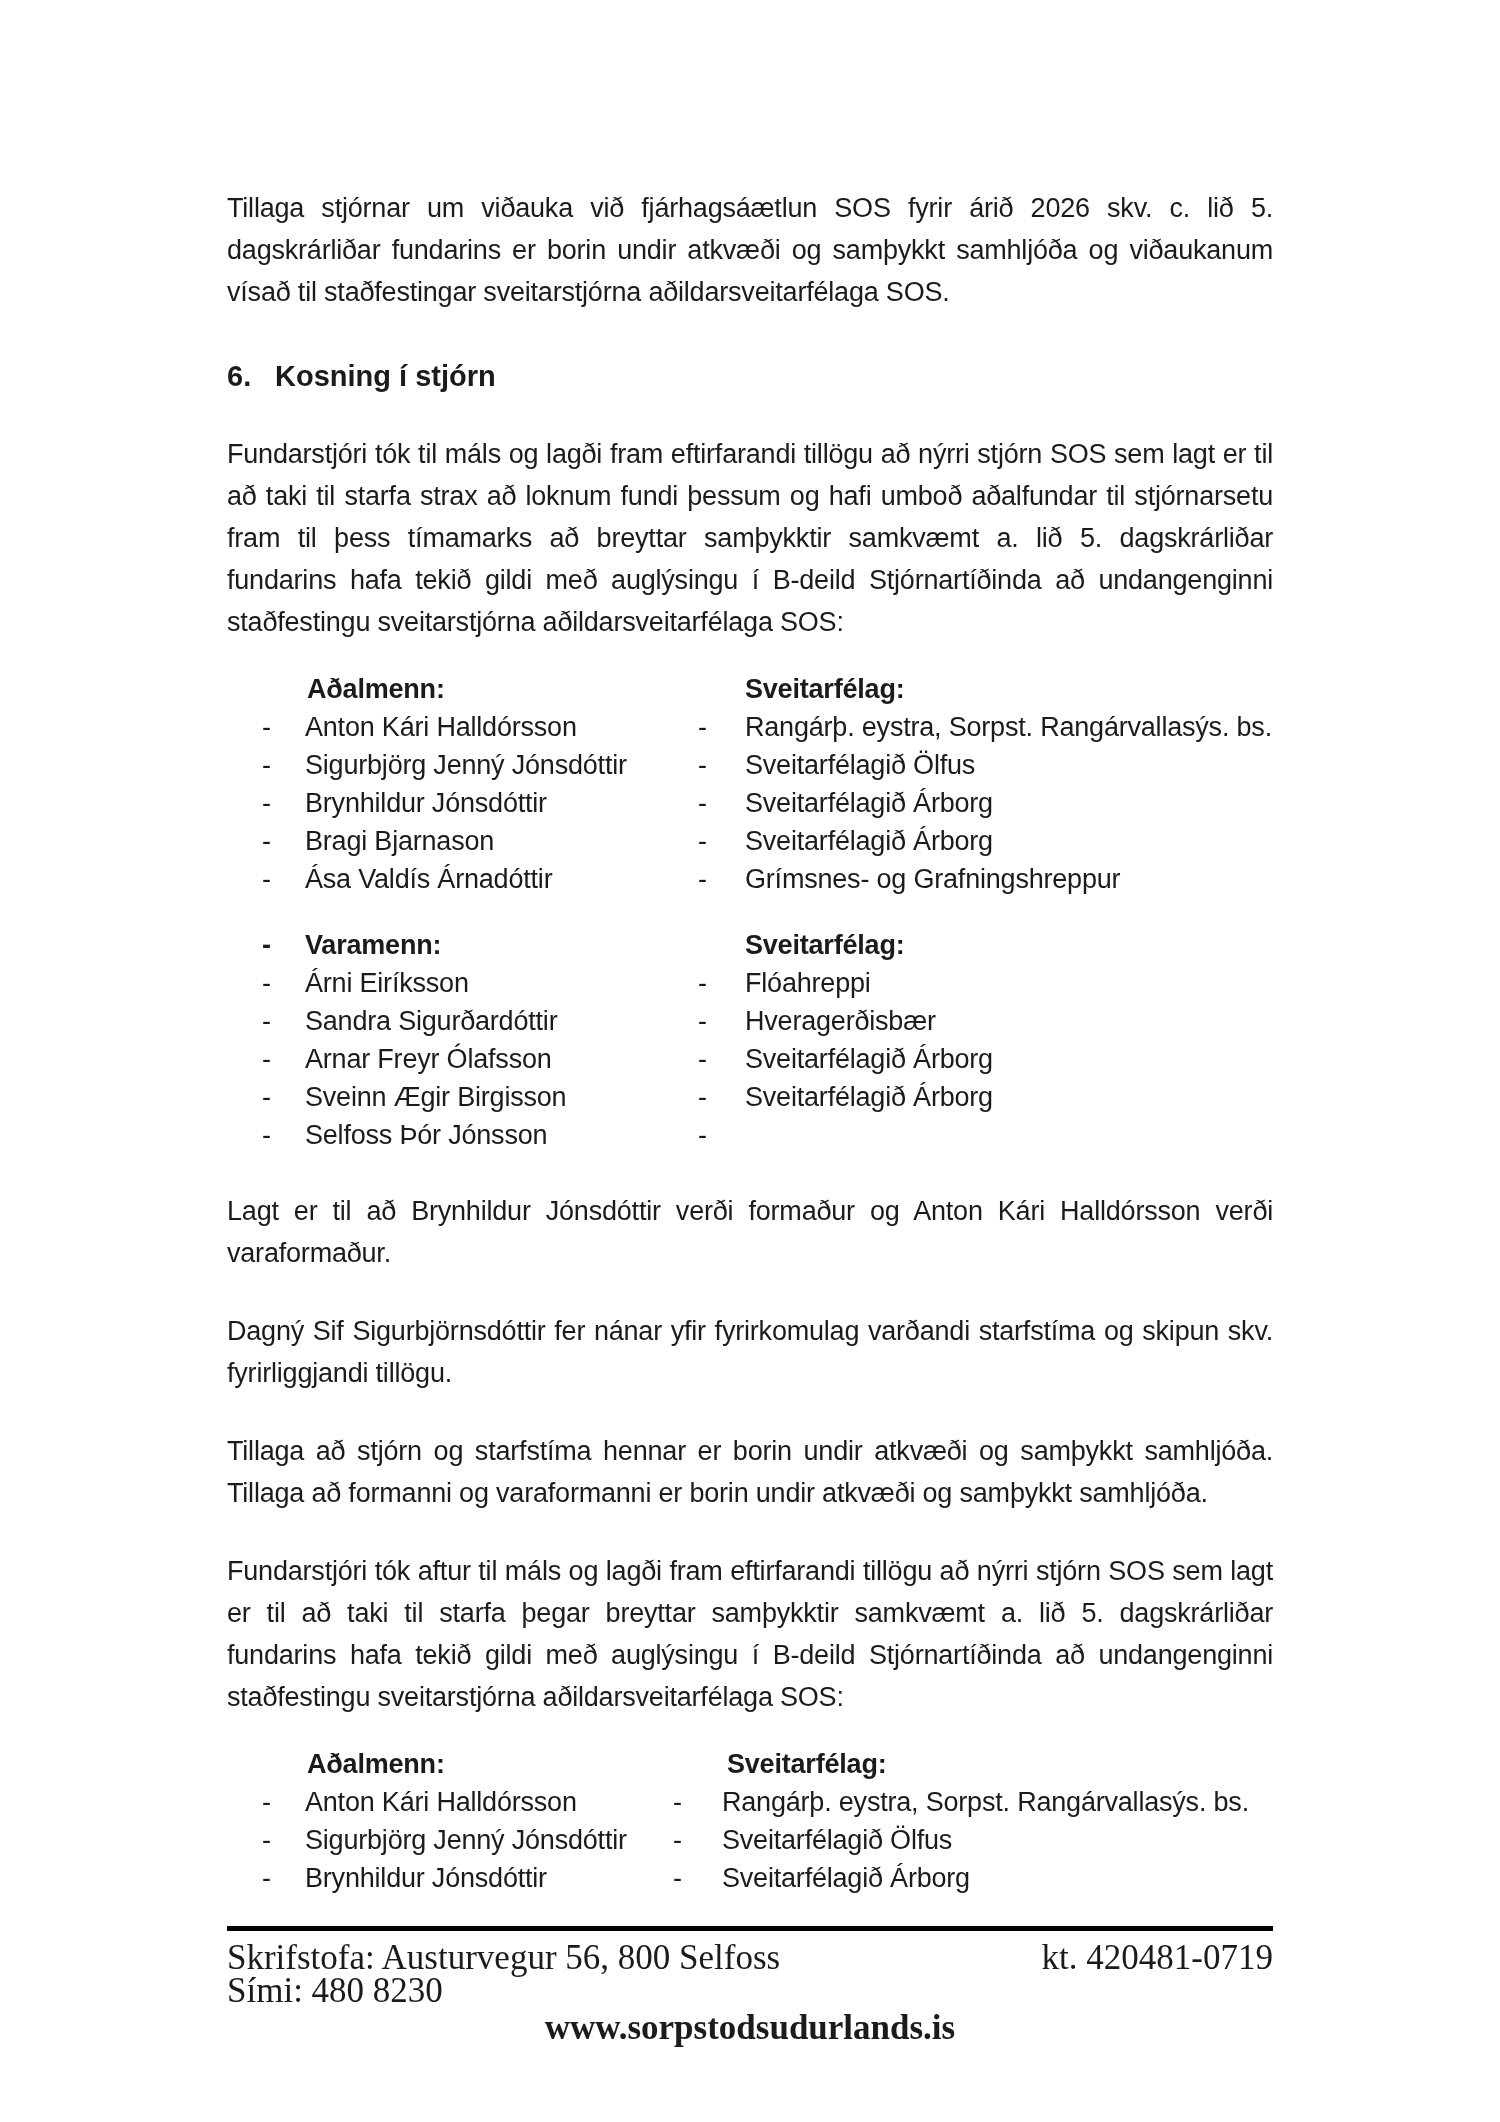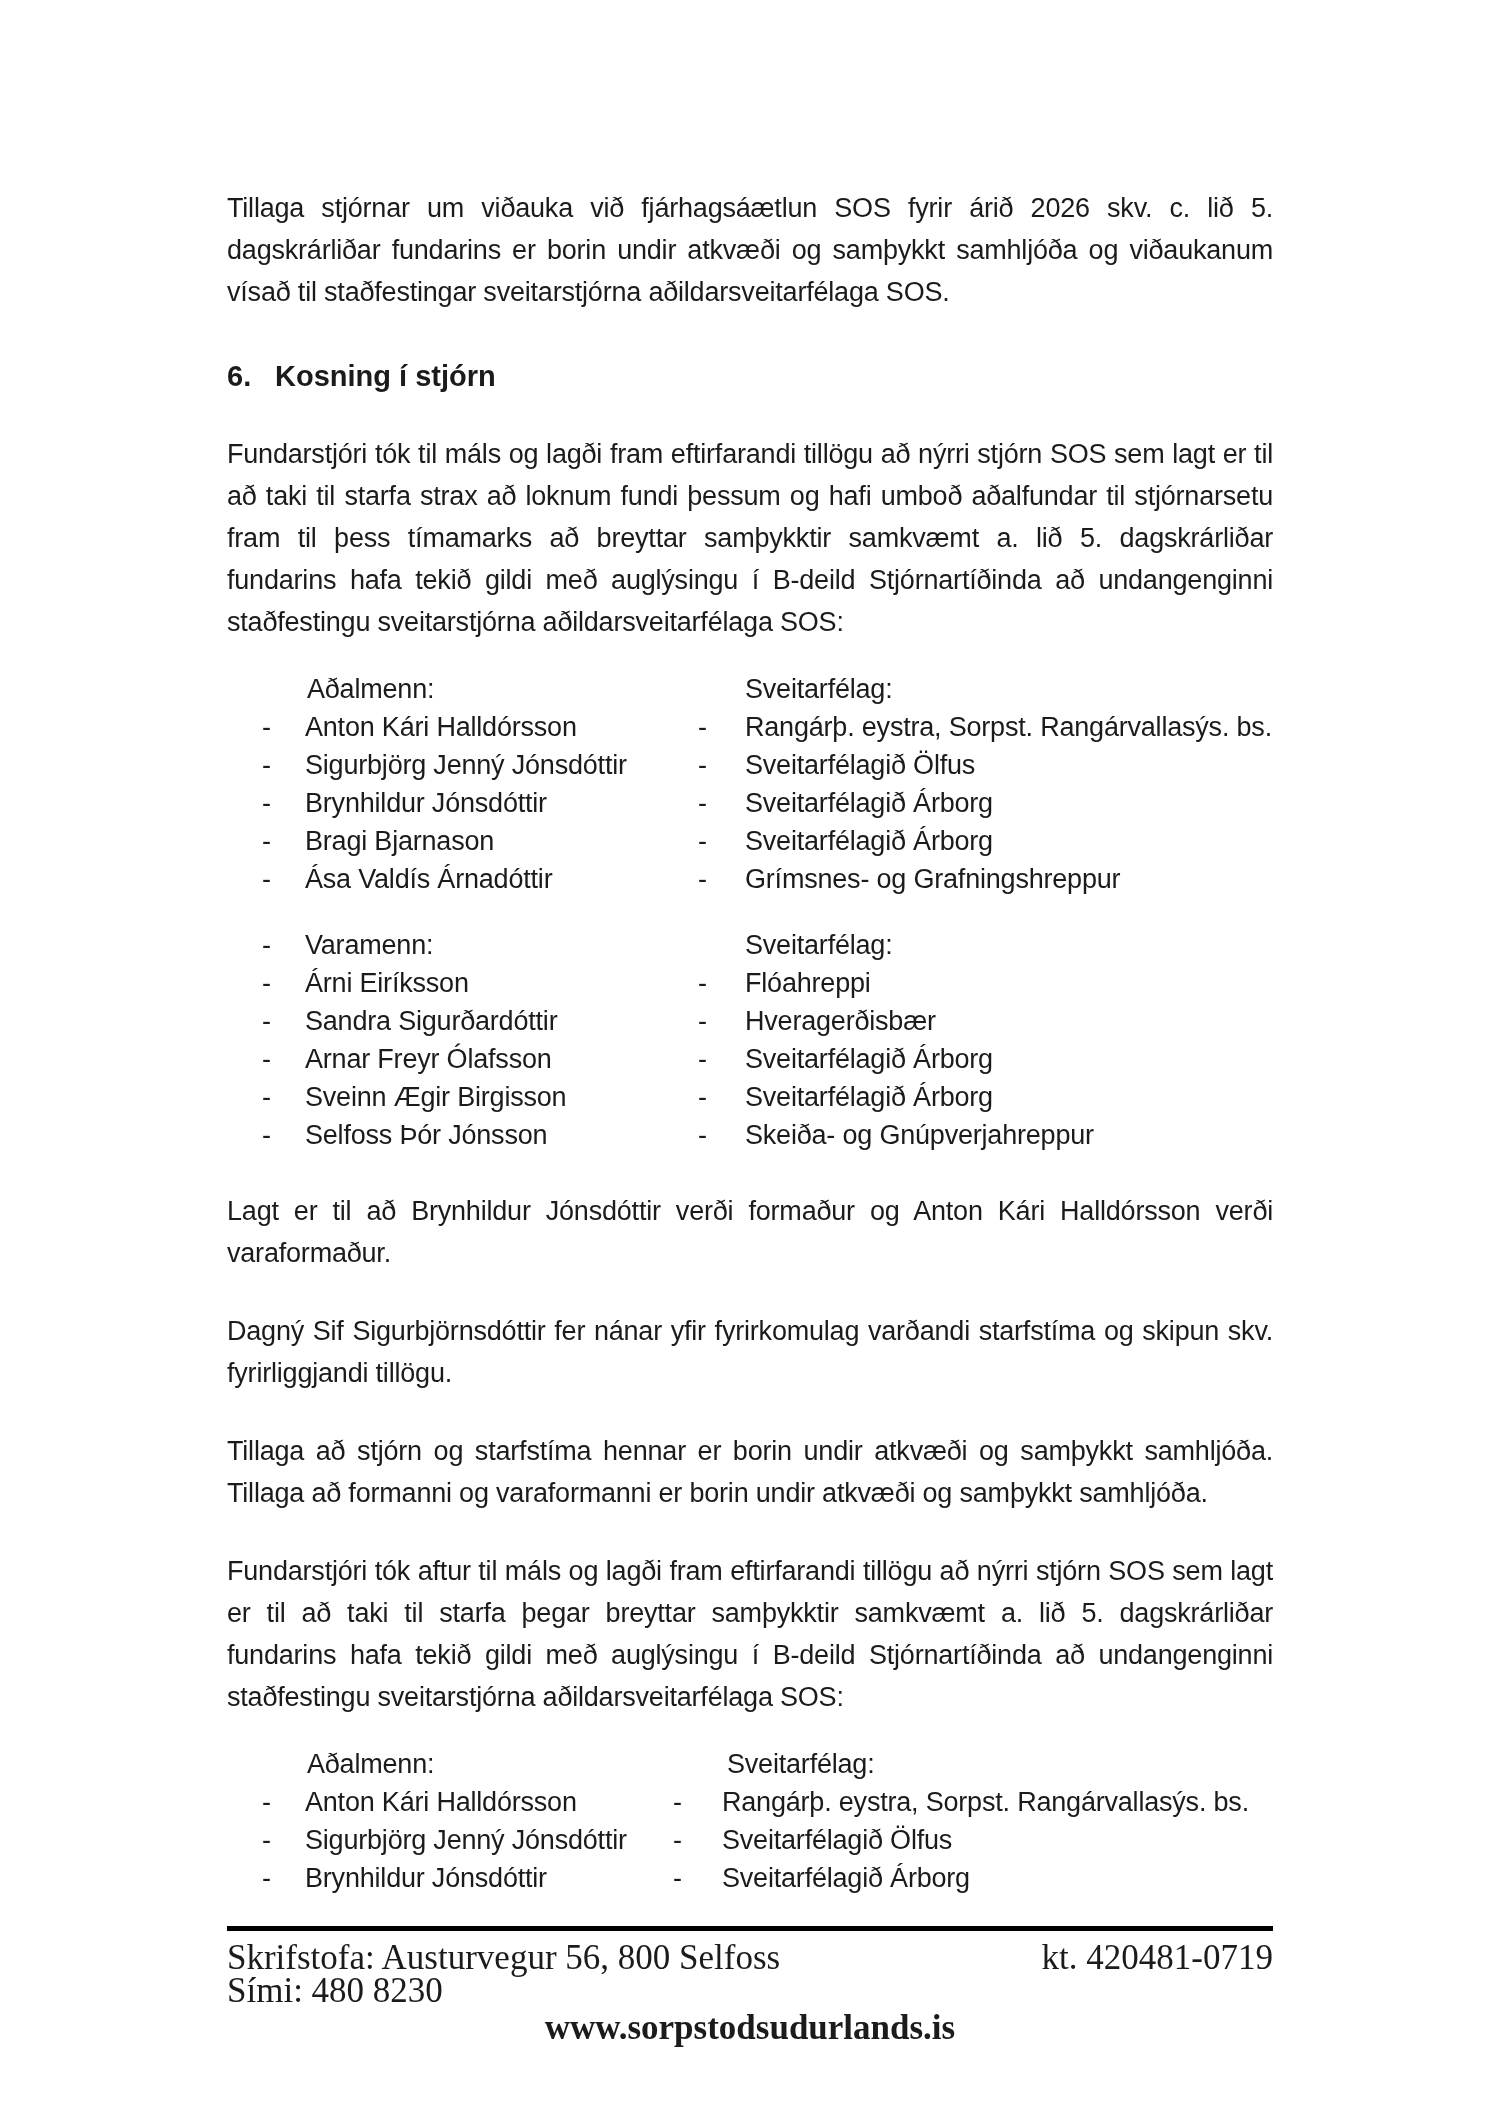--- a/index.html
+++ b/index.html
@@ -27,21 +27,21 @@
     margin-top:42px;
     display:flex;
     font-size:29px;
     font-weight:bold;
     line-height:42px;
   }
   .heading .h-num { width:48px; }
   .memberlist { margin-top:14px; font-size:27px; letter-spacing:-0.2px; }
   .memberlist.mt-list { margin-top:28px; }
   .lrow, .lhead { position:relative; height:38px; line-height:38px; }
-  .lhead { font-weight:normal; }
+  .lhead { font-weight:bold; }
   .lrow span, .lhead span { position:absolute; white-space:nowrap; }
   .d1   { left:35px; }
   .nm   { left:78px; }
   .hd1  { left:80px; }
   .d2   { left:471px; }
   .mu   { left:518px; }
   .hd2  { left:518px; }
   .list-bottom .d2  { left:446px; }
   .list-bottom .mu  { left:495px; }
   .list-bottom .hd2 { left:500px; }
@@ -146,21 +146,20 @@
       <div class="lrow">
         <span class="d1">-</span>
         <span class="nm">Sveinn Ægir Birgisson</span>
         <span class="d2">-</span>
         <span class="mu">Sveitarfélagið Árborg</span>
       </div>
       <div class="lrow">
         <span class="d1">-</span>
         <span class="nm">Selfoss Þór Jónsson</span>
         <span class="d2">-</span>
-        <span class="mu">Skeiða- og Gnúpverjahreppur</span>
       </div>
     </div>
 
     <p class="para mt">Lagt er til að Brynhildur Jónsdóttir verði formaður og Anton Kári Halldórsson verði varaformaður.</p>
     <p class="para mt">Dagný Sif Sigurbjörnsdóttir fer nánar yfir fyrirkomulag varðandi starfstíma og skipun skv. fyrirliggjandi tillögu.</p>
     <p class="para mt">Tillaga að stjórn og starfstíma hennar er borin undir atkvæði og samþykkt samhljóða. Tillaga að formanni og varaformanni er borin undir atkvæði og samþykkt samhljóða.</p>
     <p class="para mt">Fundarstjóri tók aftur til máls og lagði fram eftirfarandi tillögu að nýrri stjórn SOS sem lagt er til að taki til starfa þegar breyttar samþykktir samkvæmt a. lið 5. dagskrárliðar fundarins hafa tekið gildi með auglýsingu í B-deild Stjórnartíðinda að undangenginni staðfestingu sveitarstjórna aðildarsveitarfélaga SOS:</p>
 
     <div class="memberlist list-bottom">
       <div class="lhead">

